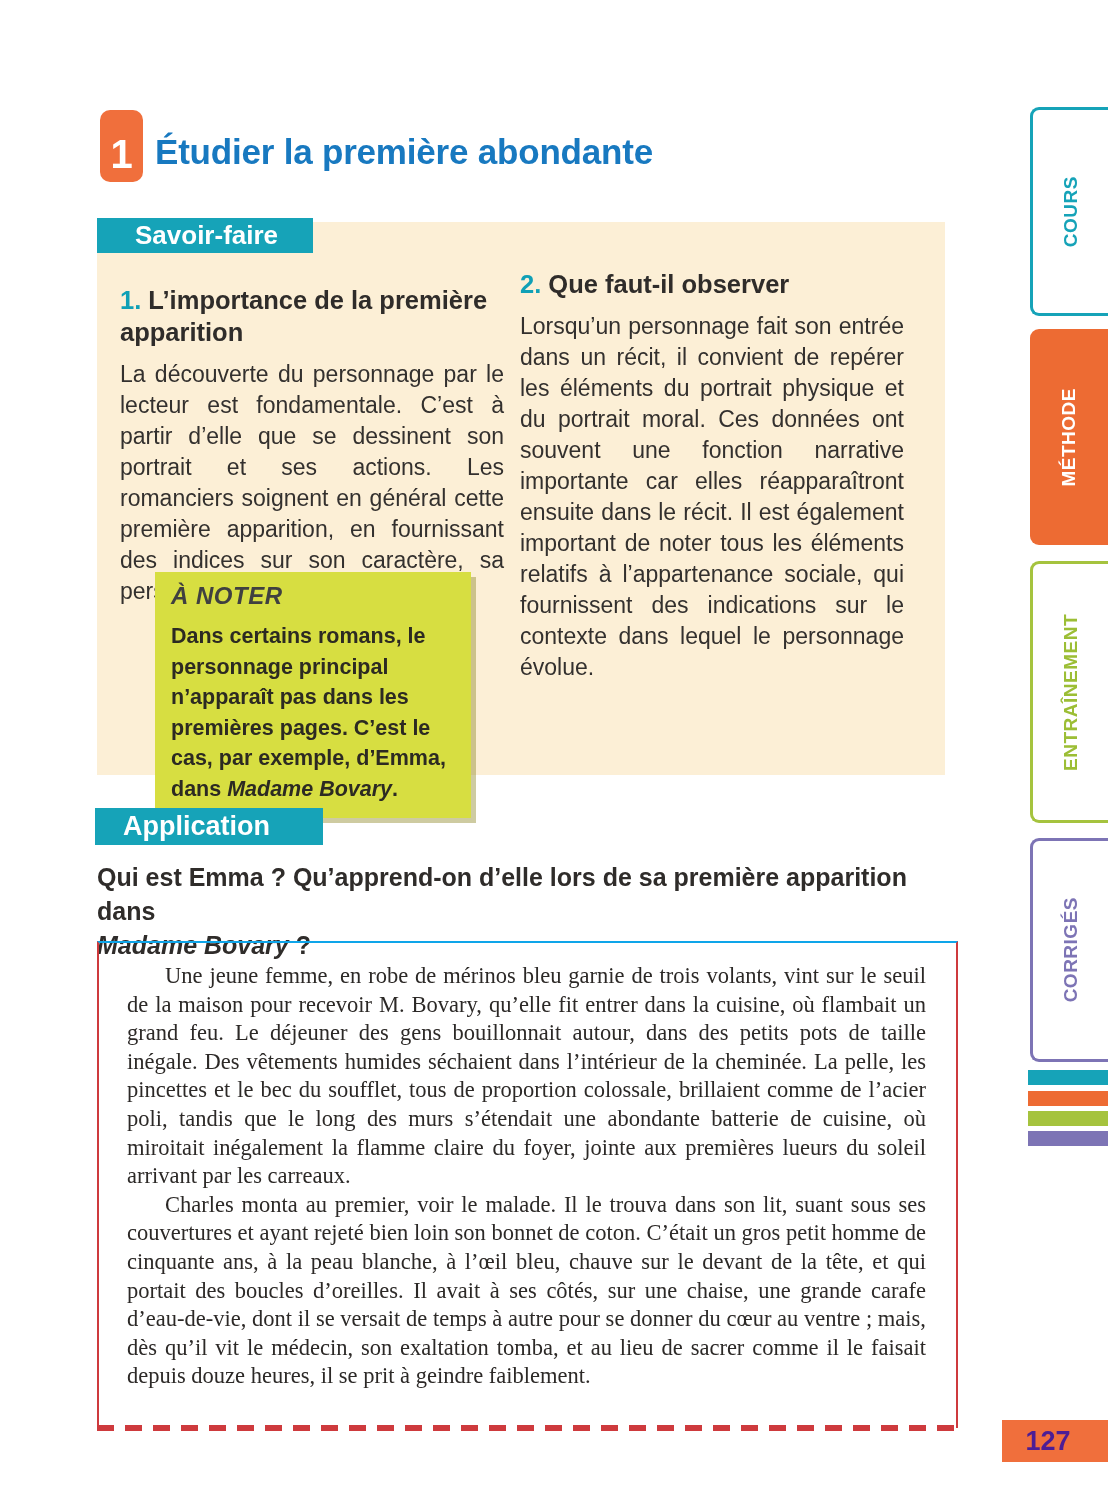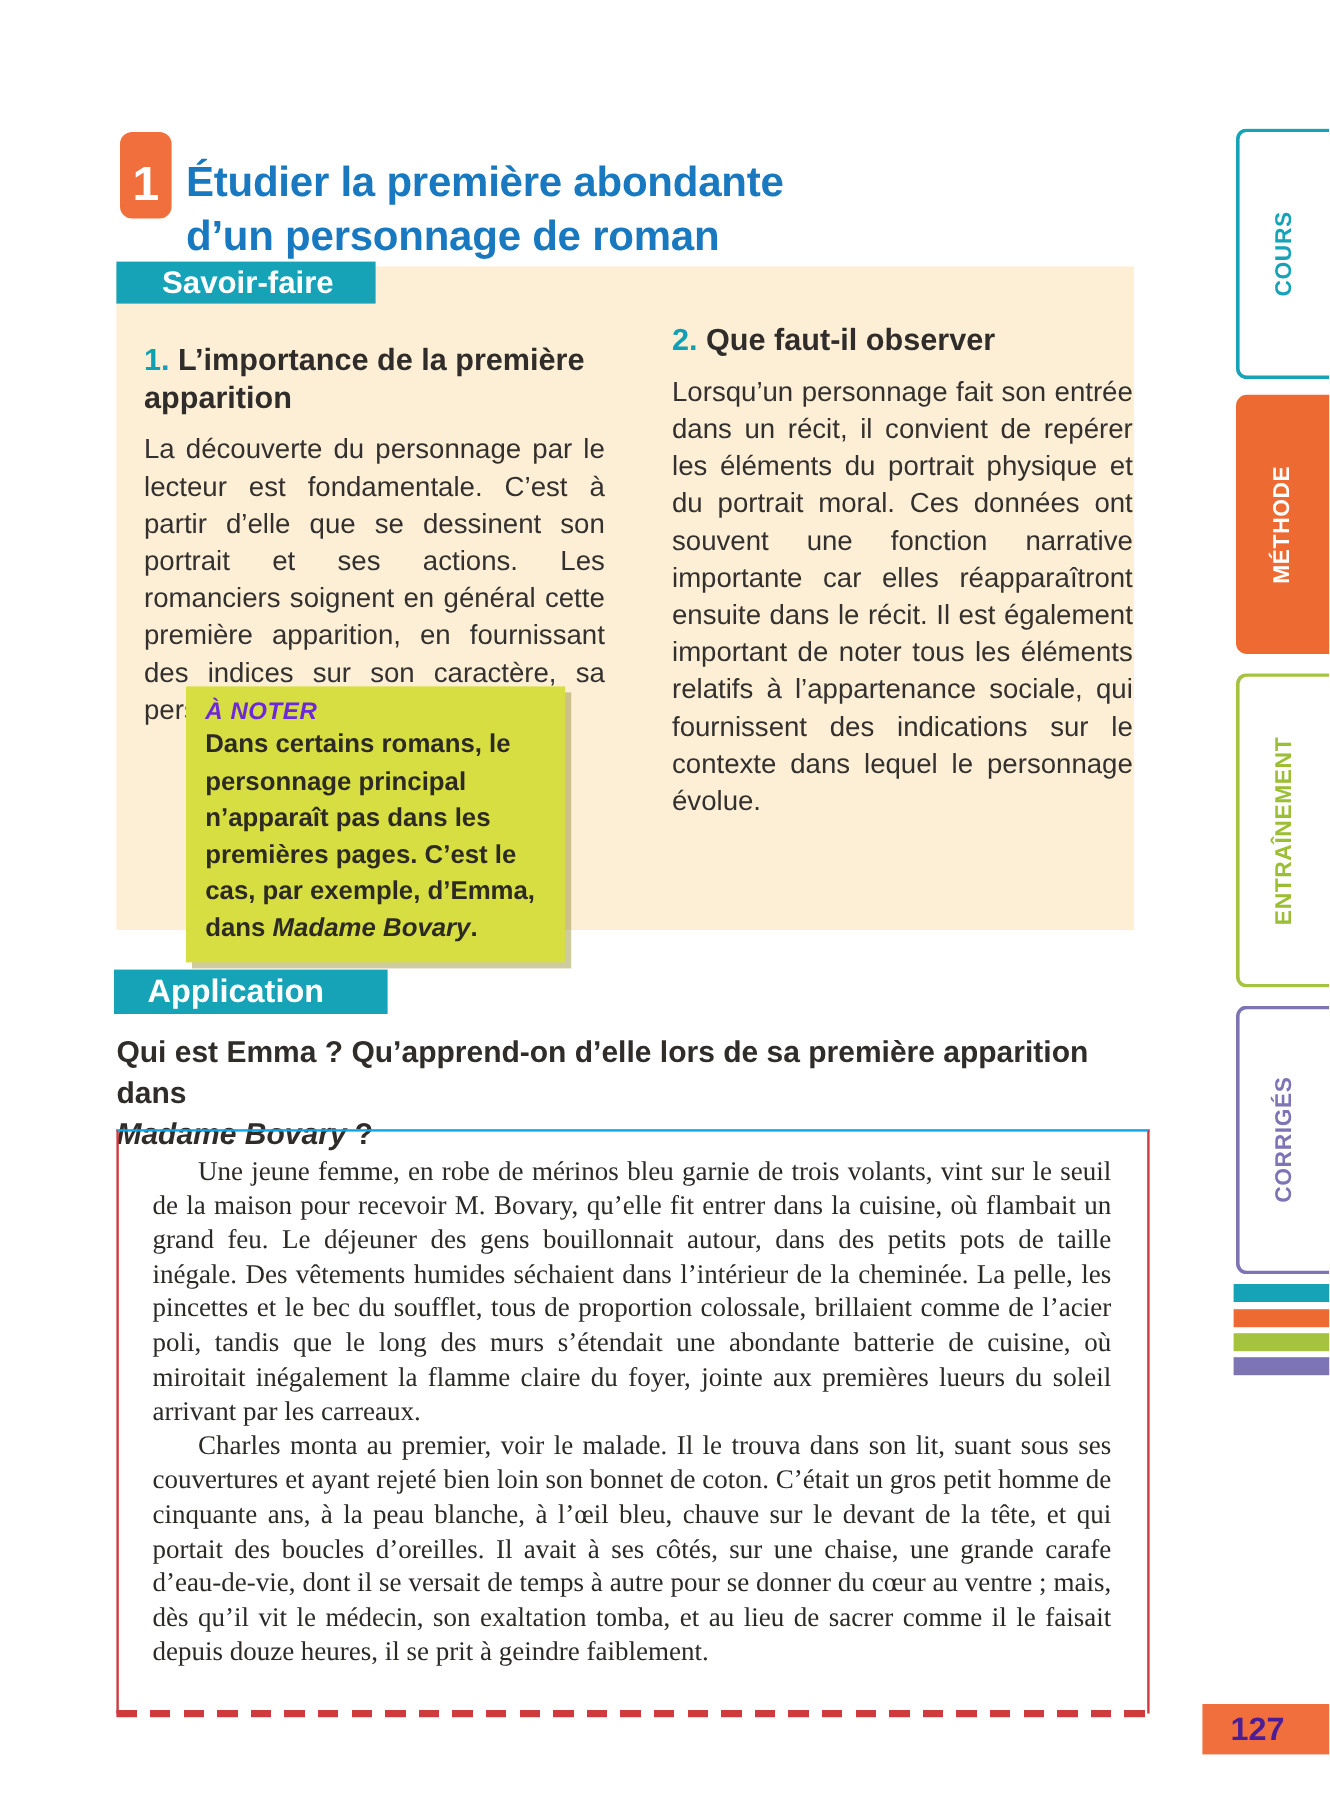--- a/index.html
+++ b/index.html
@@ -29,38 +29,38 @@
   }
   .banner{
     position:absolute;background:#16a3b8;color:#ffffff;
     font-weight:700;display:flex;align-items:center;
   }
   .banner.savoir{left:97px;top:218px;width:216px;height:35px;font-size:26px;padding-left:38px;box-sizing:border-box;}
   .banner.application{left:95px;top:808px;width:228px;height:37px;font-size:27px;padding-left:28px;box-sizing:border-box;}
   
   .col{position:absolute;width:384px;color:#33302e;}
   .col-left{left:120px;top:284px;}
-  .col-right{left:560px;top:268px;}
+  .col-right{left:520px;top:268px;}
   .col h3{
     margin:0;font-size:25.5px;font-weight:700;line-height:32px;color:#2f2c2a;
   }
   .col h3 .num{color:#10a0b6;}
   .col .body{
     margin-top:11px;font-size:23px;line-height:31px;text-align:justify;
   }
   
   .note-box{
     position:absolute;left:155px;top:572px;width:316px;
     background:#d7de41;
     box-shadow:5px 5px 0 rgba(146,139,46,0.45);
     padding:10px 14px 14px 16px;box-sizing:border-box;
   }
   .note-label{
-    color:#6d28d9;font-size:20px;font-weight:700;font-style:italic;
-    letter-spacing:0.5px;margin-bottom:0;
+    color:#404040;font-size:24px;font-weight:700;font-style:italic;
+    letter-spacing:0.5px;margin-bottom:11px;
   }
   .note-text{
     color:#2c2a22;font-size:21.5px;font-weight:700;line-height:30.5px;
   }
   .note-text em{font-weight:700;}
   
   .question{
     position:absolute;left:97px;top:860px;width:862px;
     color:#2f2c2a;font-size:25px;font-weight:700;line-height:34px;
   }
@@ -111,21 +111,20 @@
 </head>
 <body>
 
 <div class="page">
 
   <div class="unit-box">
     <span>1</span>
   </div>
   <h1 class="page-title">
     <span>Étudier la première abondante</span>
-    <span>d’un personnage de roman</span>
   </h1>
 
   <div class="savoir-panel"></div>
   <div class="banner savoir">
     <span>Savoir-faire</span>
   </div>
 
   <div class="col col-left">
     <h3>
       <span class="num">1.</span><span> L’importance de la première apparition</span>

